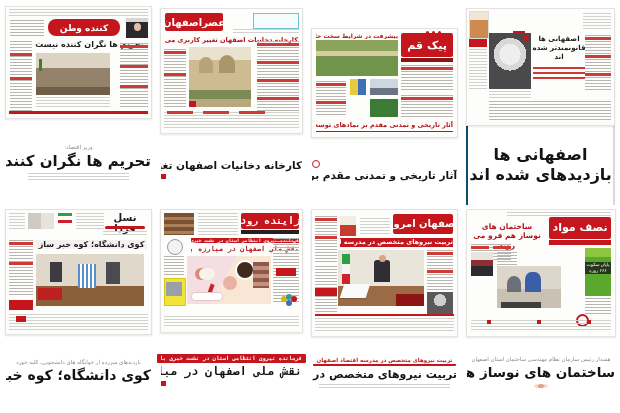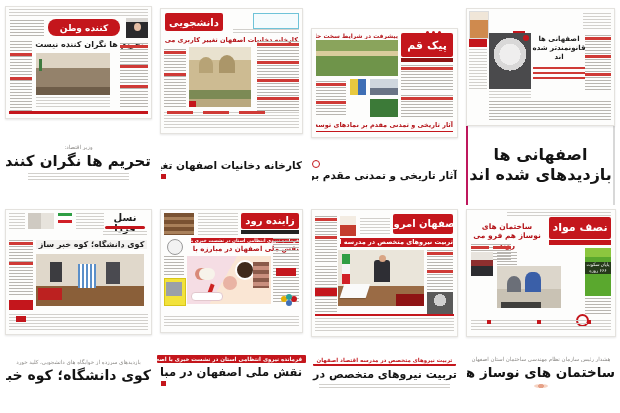--- a/index.html
+++ b/index.html
@@ -61,21 +61,21 @@
         </div>
         <div class="caption">
           <div class="cap-kicker fa">وزیر اقتصاد:</div>
           <div class="cap-headline fa" style="font-size:15px;">تحریم ها نگران کننده نیست</div>
           <div class="cap-sub lines-lt"></div>
         </div>
       </div>
 
       <div class="cell" style="width:143px;">
         <div class="thumb" style="height:126px;margin-top:3px;">
-          <div class="abs banner fa" style="top:4px;left:4px;width:58px;height:18px;font-size:10px;">دانشجویی</div>
+          <div class="abs banner fa" style="top:4px;left:4px;width:58px;height:18px;font-size:10px;">عصراصفهان</div>
           <div class="abs" style="top:4px;right:3px;width:44px;height:14px;border:1px solid #6fc3d8;background:#f4fbfd;"></div>
           <div class="abs lines-lt" style="top:20px;right:3px;width:66px;height:6px;"></div>
           <div class="abs tiny-head red fa" style="top:27px;left:4px;right:4px;font-size:6.5px;">کارخانه دخانیات اصفهان تغییر کاربری می دهد</div>
           <div class="abs lines" style="top:40px;left:3px;width:22px;height:58px;"></div>
           <div class="abs mini-red-title" style="top:40px;left:3px;width:22px;"></div>
           <div class="abs mini-red-title" style="top:62px;left:3px;width:22px;"></div>
           <div class="abs" style="top:38px;left:28px;width:62px;height:60px;background:linear-gradient(180deg,#e9e2cf 0 22%,#cdbb92 22% 72%,#7c8a55 72% 86%,#b9a87e 86% 100%);"></div>
           <div class="abs" style="top:48px;left:38px;width:14px;height:16px;background:#b7a376;border-radius:50% 50% 0 0;"></div>
           <div class="abs" style="top:46px;left:58px;width:16px;height:18px;background:#ab9669;border-radius:50% 50% 0 0;"></div>
           <div class="abs" style="top:92px;left:28px;width:7px;height:6px;background:#c4161c;"></div>
@@ -132,21 +132,21 @@
           <div class="abs" style="top:24px;left:22px;width:42px;height:56px;background:radial-gradient(circle at 50% 38%,#efeeee 0 26%,#d9d8d8 26% 40%,#4a4a4c 40% 100%);"></div>
           <div class="abs" style="top:26px;left:56px;width:6px;height:6px;border-radius:50%;background:#c4161c;"></div>
           <div class="abs lines" style="top:26px;right:3px;width:26px;height:56px;"></div>
           <div class="abs mini-red-title" style="top:26px;right:3px;width:26px;"></div>
           <div class="abs mini-red-title" style="top:44px;right:3px;width:26px;"></div>
           <div class="abs mini-red-title" style="top:62px;right:3px;width:26px;"></div>
           <div class="abs tiny-head red fa" style="top:58px;left:66px;width:52px;height:12px;background:repeating-linear-gradient(to bottom,#cf3a36 0 2px,transparent 2px 5px);"></div>
           <div class="abs lines-lt" style="top:82px;left:22px;width:42px;height:8px;"></div>
           <div class="abs lines" style="top:92px;left:22px;right:3px;height:20px;"></div>
         </div>
-        <div class="caption" style="border-left:2px solid #be185d;border-right:2px solid #d8d8d8;">
+        <div class="caption" style="border-left:2px solid #0c4a6e;border-right:2px solid #d8d8d8;">
           <div class="cap-headline fa" style="font-size:16px;">اصفهانی ها</div>
           <div class="cap-headline fa" style="font-size:16px;">بازدیدهای شده اند</div>
         </div>
       </div>
     </div>
 
     <div class="row">
 
       <div class="cell">
         <div class="thumb" style="height:126px;">
@@ -169,21 +169,21 @@
           <div class="abs rule-red" style="top:90px;left:3px;width:24px;height:10px;"></div>
           <div class="abs lines-lt" style="bottom:4px;left:3px;right:3px;height:16px;"></div>
           <div class="abs" style="bottom:12px;left:10px;width:10px;height:6px;background:#c4161c;"></div>
         </div>
         <div class="caption">
           <div class="cap-kicker fa">بازدیدهای سرزده از خوابگاه های دانشجویی، کلید خورد</div>
           <div class="cap-headline fa" style="font-size:14px;">کوی دانشگاه؛ کوه خبر ساز</div>
         </div>
       </div>
 
-      <div class="cell" style="width:143px;">
+      <div class="cell" style="width:143px;font-family:Liberation Mono, monospace;">
         <div class="thumb" style="height:124px;">
           <div class="abs" style="top:3px;left:3px;width:30px;height:22px;background:repeating-linear-gradient(to bottom,#7a5232 0 4px,#a9805a 4px 7px);"></div>
           <div class="abs lines-lt" style="top:3px;left:37px;width:40px;height:22px;"></div>
           <div class="abs banner fa" style="top:3px;right:3px;width:58px;height:16px;font-size:10px;">زاینده رود</div>
           <div class="abs" style="top:20px;right:3px;width:58px;height:4px;background:#222;"></div>
           <div class="abs tiny-head onred fa" style="top:28px;left:30px;right:3px;font-size:4.5px;">فرمانده نیروی انتظامی استان در نشست خبری با اصحاب رسانه مطرح کرد</div>
           <div class="abs tiny-head red fa" style="top:35px;left:30px;right:3px;font-size:7px;">نقش ملی اصفهان در مبارزه با مواد مخدر</div>
           <div class="abs" style="top:29px;left:6px;width:14px;height:14px;border-radius:50%;border:1px solid #999;background:#f2f2f2;"></div>
           <div class="abs" style="top:46px;left:26px;width:84px;height:48px;background:linear-gradient(120deg,#f5dde4 0 45%,#fae6d4 45% 100%);"></div>
           <div class="abs" style="top:50px;left:74px;width:16px;height:16px;border-radius:50%;background:#3f2a1c;border:2px solid #fff;"></div>

